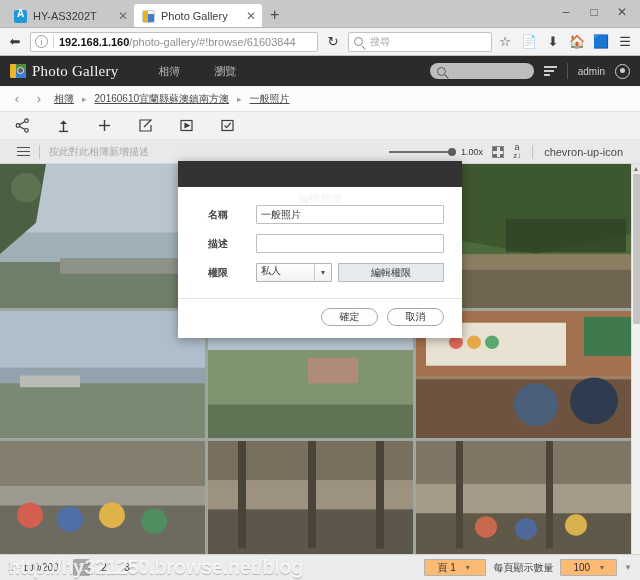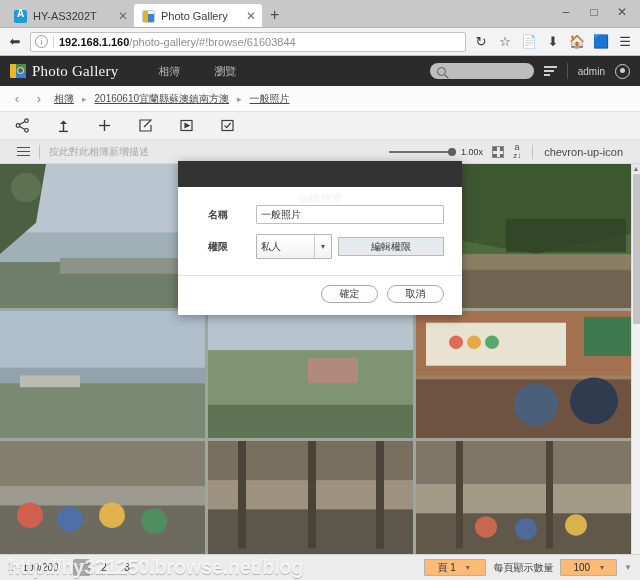--- a/index.html
+++ b/index.html
@@ -300,23 +300,23 @@
   .modal-body { padding: 18px 18px 12px 18px; }
   .frow { display:flex; align-items:center; margin-bottom:10px; }
   .frow:last-child { margin-bottom: 4px; }
   .flabel { width: 60px; font-size:10px; color:#444; padding-left:12px;font-weight:bold; }
   .fin {
     flex:1 1 auto; height:19px; border:1px solid #bfbfbf; background:#fff;
     font-size:10px; color:#333; padding:0 4px; outline:none; border-radius:1px;
     font-family:"Liberation Sans", sans-serif;
   }
   .fsel {
-    width: 76px; height:25px; border:1px solid #b5b5b5;
+    width: 76px; height:19px; border:1px solid #b5b5b5;
     background:linear-gradient(#ffffff,#f2f2f2);
-    display:flex; align-items:center; font-size:10px; color:#333;
+    display:flex; font-size:10px; color:#333;
     padding:0 4px; border-radius:1px;
   }
   .fsel .cv { margin-left:auto; font-size:8px; color:#555; padding-left:6px;
               border-left:1px solid #c9c9c9; height:100%; display:flex;
               align-items:center; padding-right:2px;}
   .perm-btn {
     margin-left:6px; flex:1 1 auto; height:19px;
     border:1px solid #b9b9b9; background:#e7eaec;
     display:flex; align-items:center; justify-content:center;
     font-size:10px; color:#3a3a3a; border-radius:0;
@@ -370,20 +370,24 @@
   </div>
 
   <div class="navbar">
     <div class="navbtn">⬅</div>
     <div class="urlbox">
       <span class="url-info">i</span>
       <span class="url-sep"></span>
       <span class="url-text"><b class="url-host">192.168.1.160</b><span>/photo-gallery/#!browse/61603844</span></span>
     </div>
     <div class="navbtn">↻</div>
+    <div class="searchbox">
+      <span class="mag"></span>
+      <input placeholder="搜尋" style="">
+    </div>
     <div class="navbtn">☆</div>
     <div class="navbtn">📄</div>
     <div class="navbtn">⬇</div>
     <div class="navbtn">🏠</div>
     <div class="navbtn">🟦</div>
     <div class="navbtn">☰</div>
   </div>
 
   <div class="app-header">
     <div class="brand">
@@ -632,20 +636,24 @@
   <div class="modal">
     <div class="modal-head">
       <span class="modal-title">編輯相簿</span>
     </div>
     <div class="modal-body">
       <div class="frow">
         <span class="flabel">名稱</span>
         <input class="fin" value="一般照片" style="">
       </div>
       <div class="frow">
+        <span class="flabel">描述</span>
+        <input class="fin" value="" style="">
+      </div>
+      <div class="frow">
         <span class="flabel">權限</span>
         <div class="fsel">
           <span>私人</span>
           <span class="cv">▾</span>
         </div>
         <div class="perm-btn">編輯權限</div>
       </div>
     </div>
     <div class="modal-foot">
       <div class="mbtn">確定</div>

